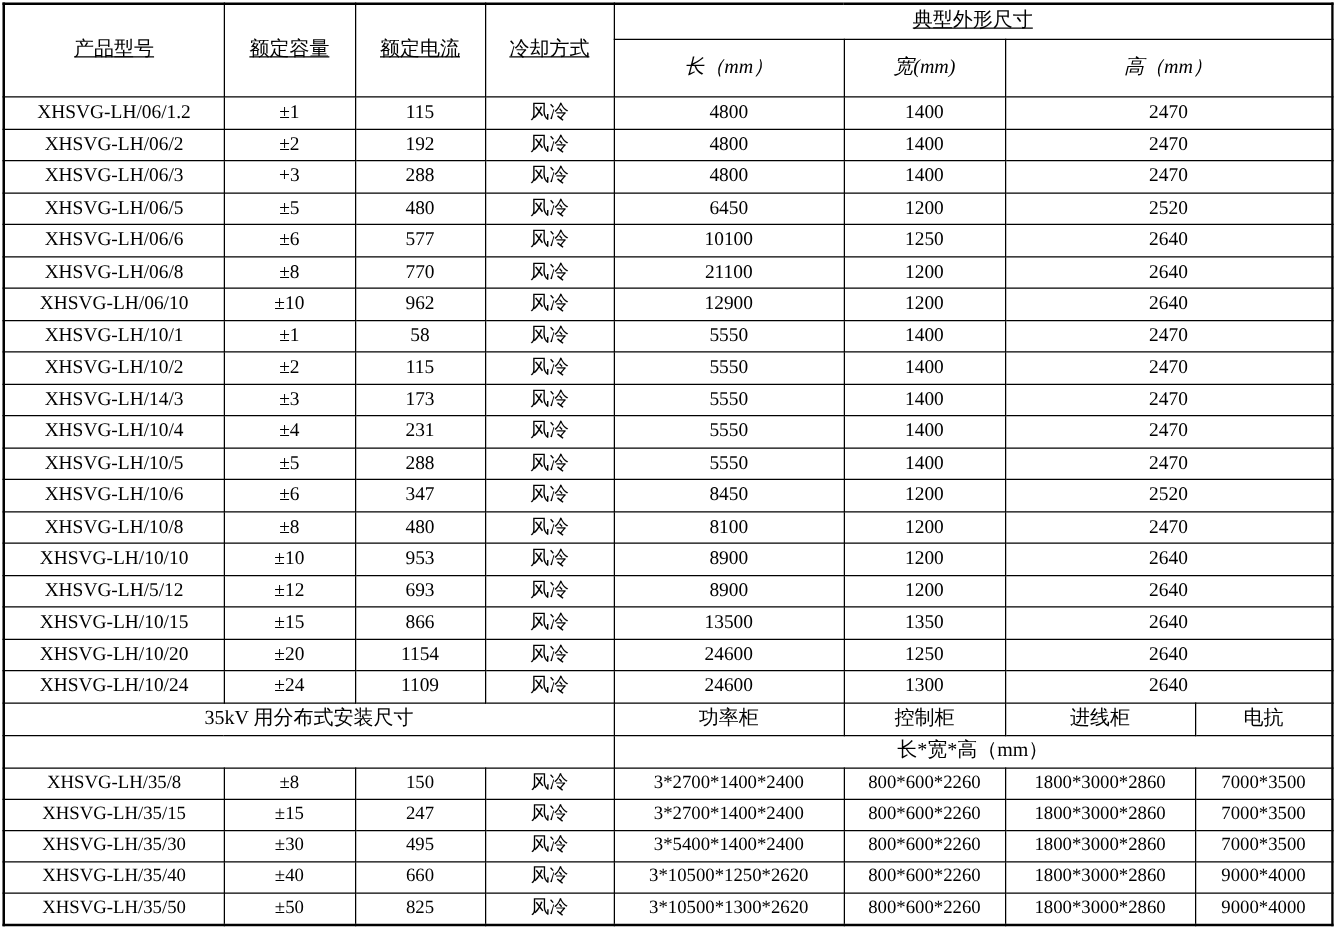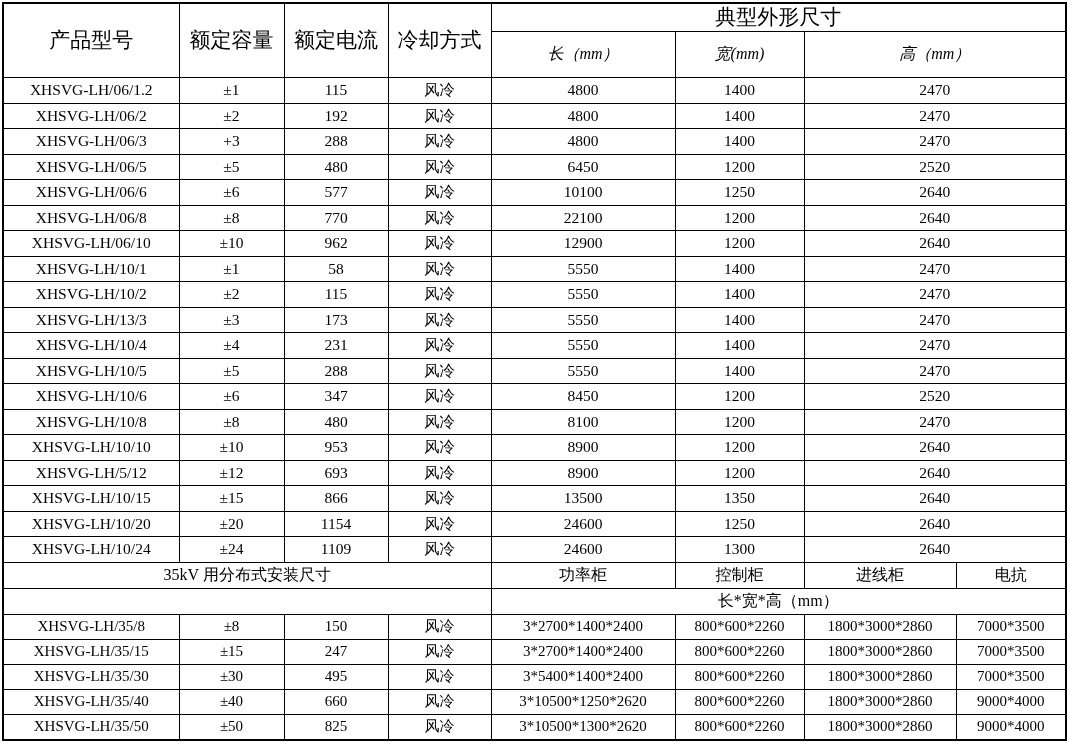--- a/index.html
+++ b/index.html
@@ -16,21 +16,21 @@
     text-align: center;
     vertical-align: middle;
     padding: 0 2px;
     color: #000;
     font-size: 15.5px;
     line-height: 1.15;
     height: 24.5px;
     overflow: hidden;
     white-space: nowrap;
   }
-  tr.h1 td { height: 27px; font-size: 21px; }
+  tr.h1 td { height: 27px; font-size: 16px; text-decoration: underline; }
   tr.h2 td { height: 45px; font-size: 16px; font-style: italic; }
   tr.sec td { height: 25px; font-size: 16px; margin-left: 40px; }
   tr.r35 td { height: 24px; font-size: 15px; }
 </style>
 </head>
 <body>
 
 <div class="wrap">
 <table class="spec">
   <colgroup>
@@ -100,21 +100,21 @@
       <td>风冷</td>
       <td>10100</td>
       <td>1250</td>
       <td colspan="2">2640</td>
     </tr>
     <tr>
       <td>XHSVG-LH/06/8</td>
       <td>±8</td>
       <td>770</td>
       <td>风冷</td>
-      <td>22100</td>
+      <td>21100</td>
       <td>1200</td>
       <td colspan="2">2640</td>
     </tr>
     <tr>
       <td>XHSVG-LH/06/10</td>
       <td>±10</td>
       <td>962</td>
       <td>风冷</td>
       <td>12900</td>
       <td>1200</td>
@@ -132,21 +132,21 @@
     <tr>
       <td>XHSVG-LH/10/2</td>
       <td>±2</td>
       <td>115</td>
       <td>风冷</td>
       <td>5550</td>
       <td>1400</td>
       <td colspan="2">2470</td>
     </tr>
     <tr>
-      <td>XHSVG-LH/13/3</td>
+      <td>XHSVG-LH/14/3</td>
       <td>±3</td>
       <td>173</td>
       <td>风冷</td>
       <td>5550</td>
       <td>1400</td>
       <td colspan="2">2470</td>
     </tr>
     <tr>
       <td>XHSVG-LH/10/4</td>
       <td>±4</td>

